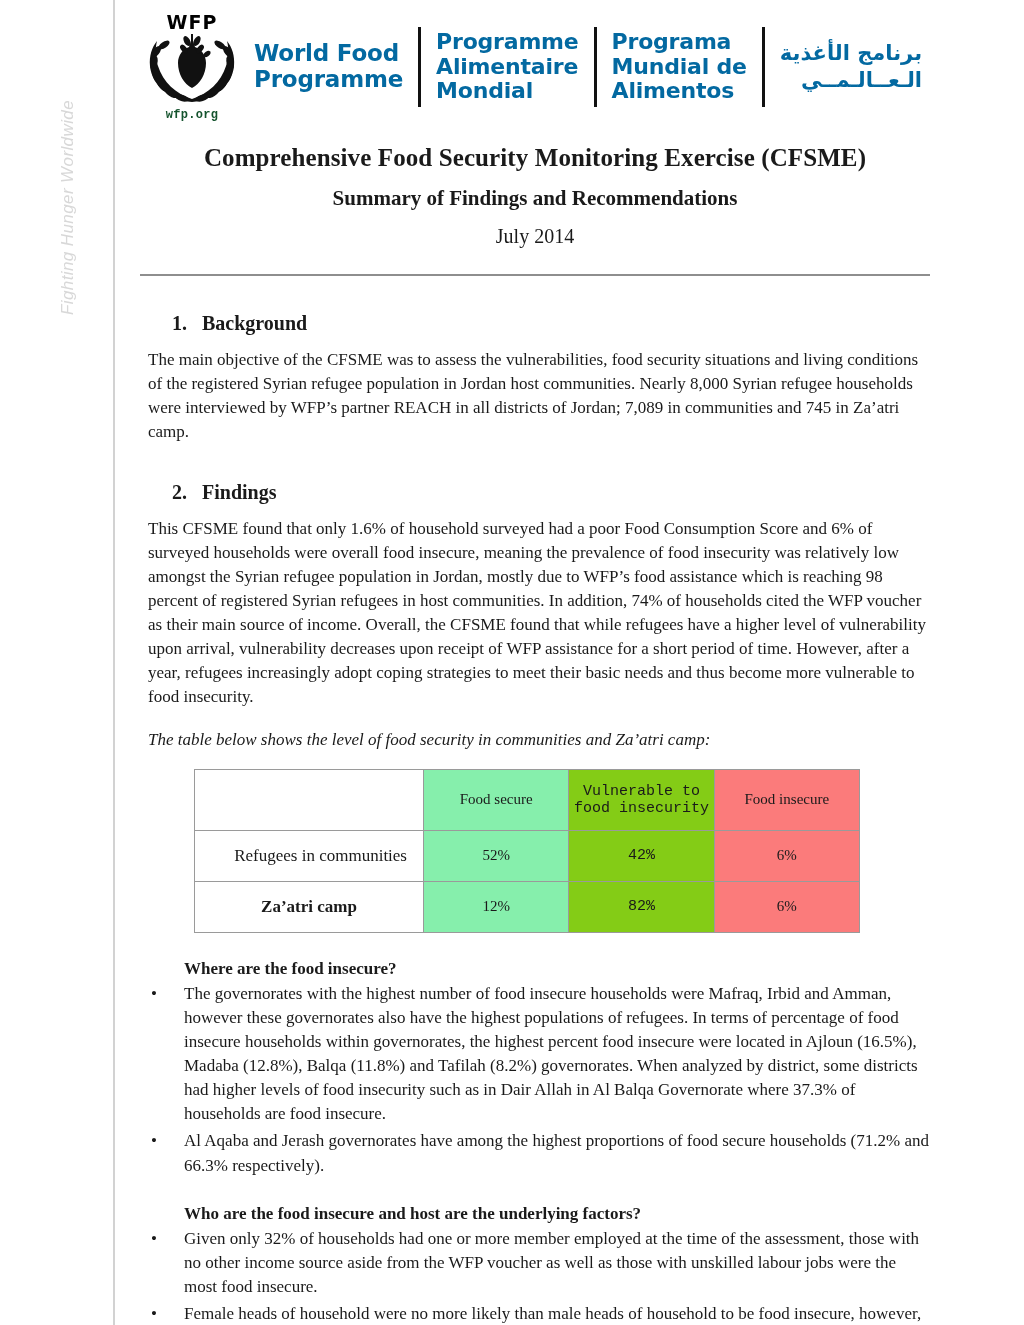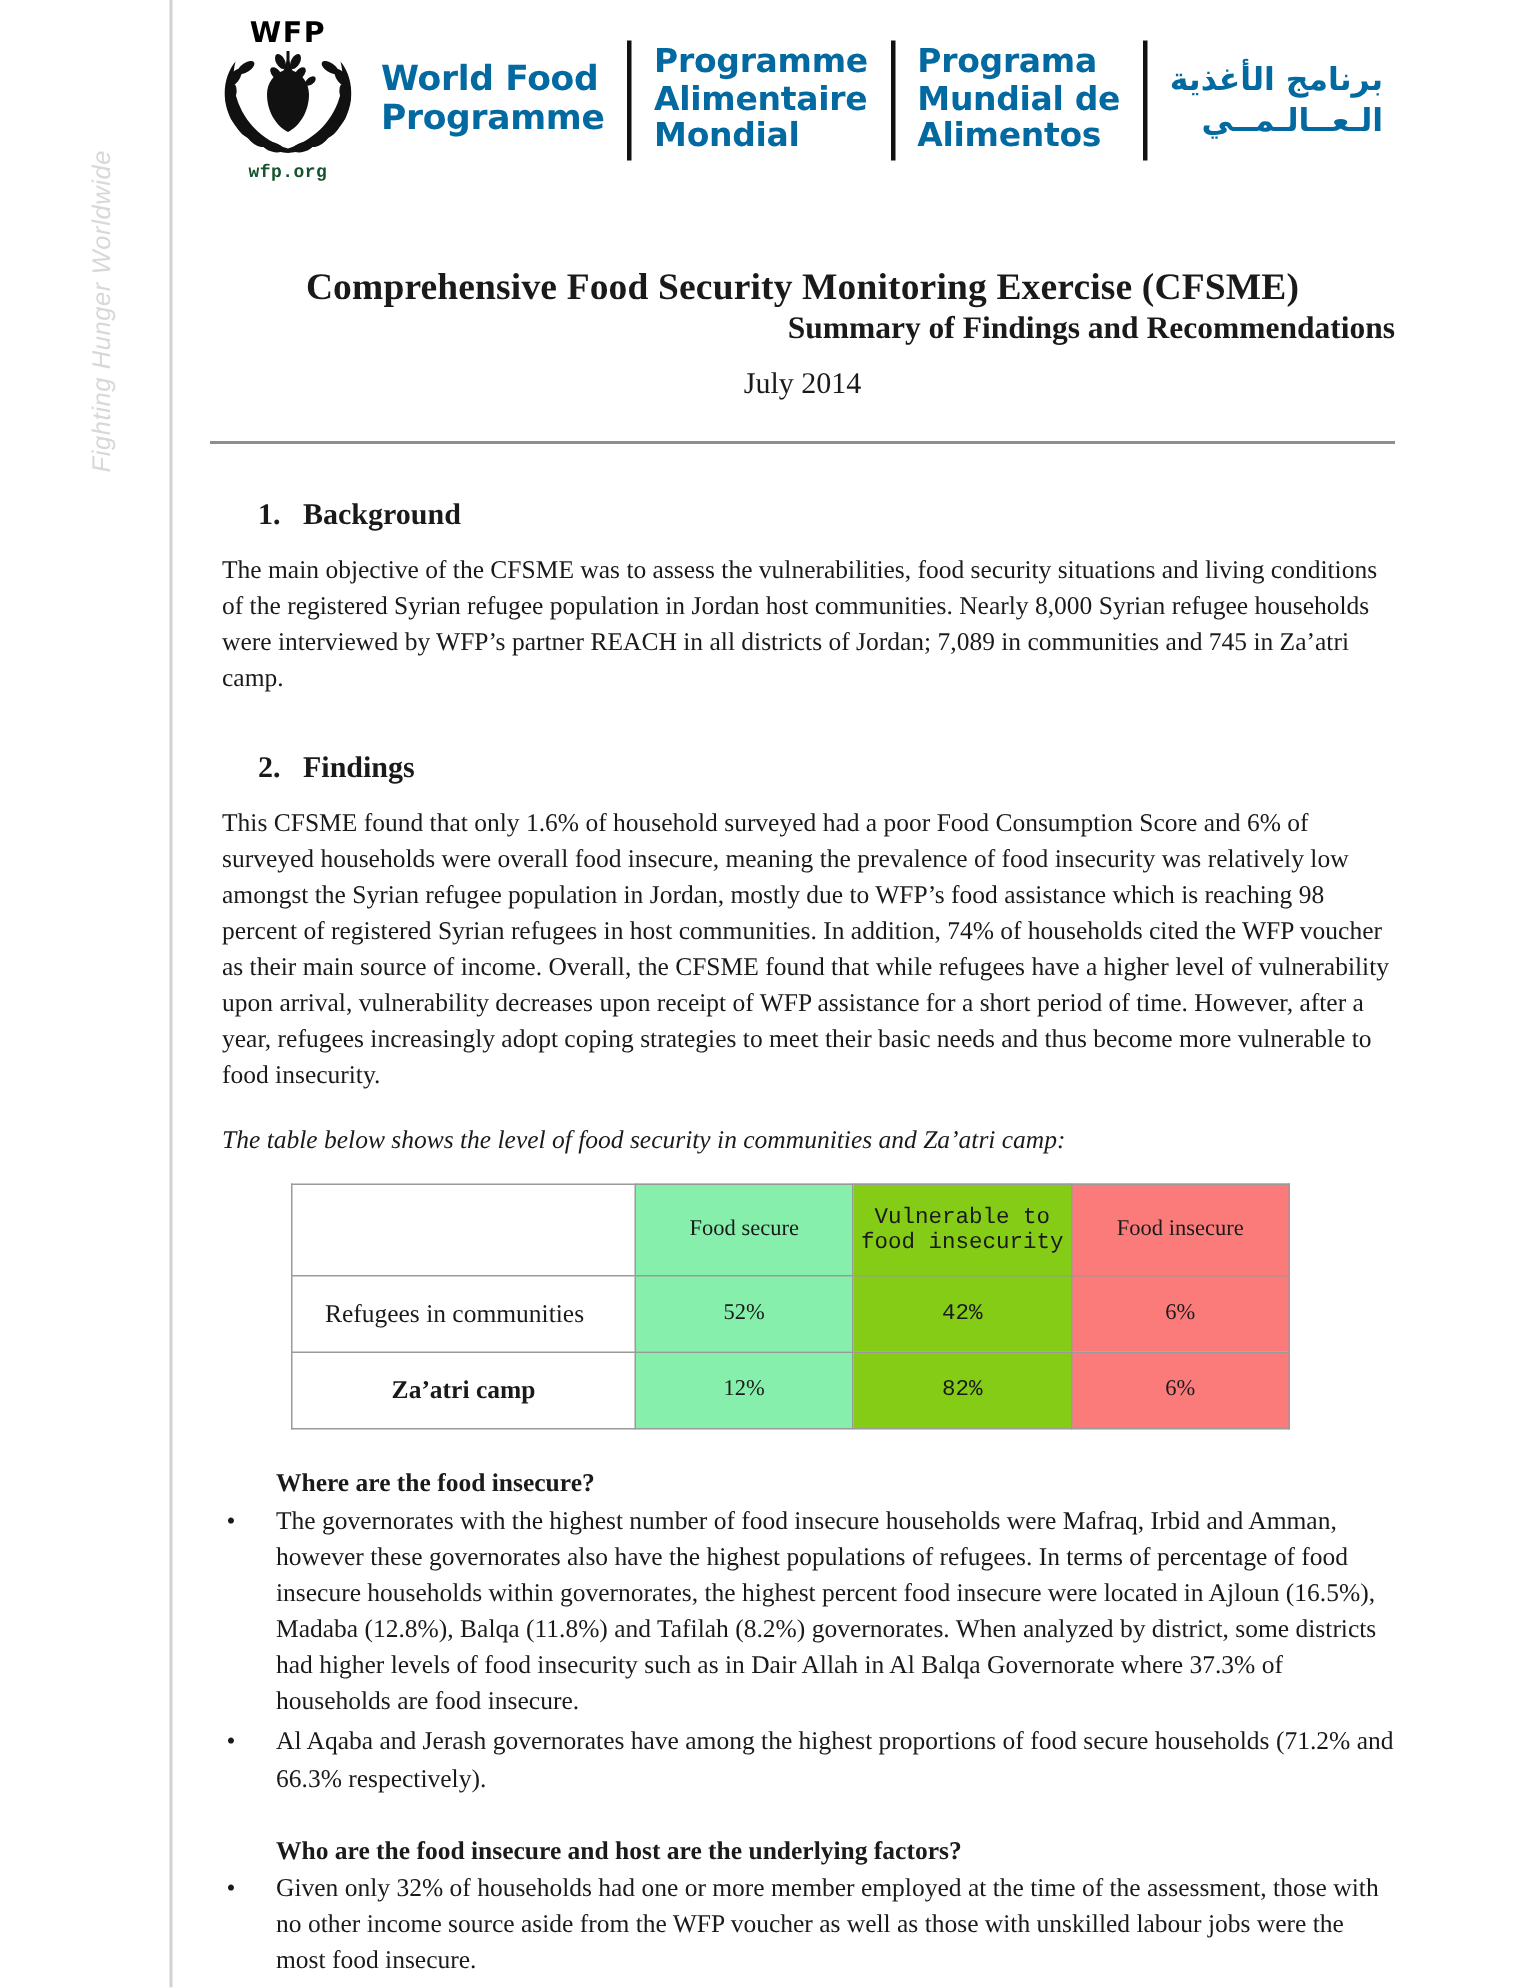--- a/index.html
+++ b/index.html
@@ -122,27 +122,28 @@
     align-self: stretch;
     background: #111;
     margin: 6px 15px;
   }
 
   
   .doc-title {
     text-align: center;
     font-size: 25px;
     font-weight: bold;
-    margin-top: 62px;
+    margin-top: 28px;
     letter-spacing: 0.1px;
   }
   .doc-subtitle {
-    text-align: right;
+    text-align: center;
     font-size: 21px;
     font-weight: bold;
+    margin-top: 14px;
   }
   .doc-date {
     text-align: center;
     font-size: 20px;
     margin-top: 14px;
   }
   .title-rule {
     height: 2px;
     background: #8e8e8e;
     margin: 26px 0 0 0;
@@ -179,21 +180,21 @@
     font-weight: normal;
     text-align: center;
     vertical-align: middle;
     padding: 6px 4px;
   }
   table.fs .rowlabel {
     width: 220px;
     font-size: 17px;
     background: #ffffff;
   }
-  table.fs .rowlabel.first { text-align: center; padding-right: 16px; margin-top: 32px; }
+  table.fs .rowlabel.first { text-align: right; padding-right: 16px; margin-top: 32px; }
   table.fs .rowlabel.second { text-align: center; font-weight: bold; }
   table.fs thead td { height: 48px; }
   table.fs tbody td { height: 38px; }
   .c-green  { background: #86efac; }
   .c-orange { background: #84cc16; font-family: Liberation Mono, monospace; }
   .c-red    { background: #fb7b7b; }
   .c-blank  { background: #ffffff; border-left: 1px solid #9a9a9a; }
 
   
   .q-head {

